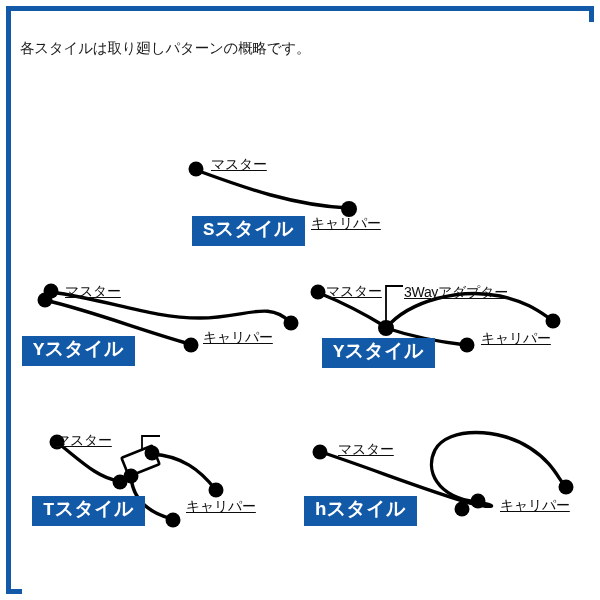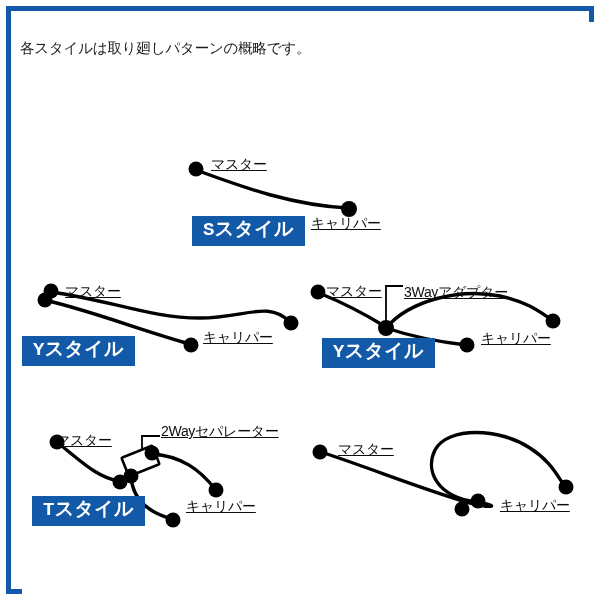--- a/index.html
+++ b/index.html
@@ -205,20 +205,20 @@
   <div class="anno" style="left:65px; top:283px;">マスター</div>
   <div class="anno" style="left:203px; top:329px;">キャリパー</div>
   <div class="style-tag" style="left:22px; top:336px;">Yスタイル</div>
 
   <div class="anno" style="left:326px; top:283px;">マスター</div>
   <div class="anno" style="left:404px; top:284px;">3Wayアダプター</div>
   <div class="anno" style="left:481px; top:330px;">キャリパー</div>
   <div class="style-tag" style="left:322px; top:338px;">Yスタイル</div>
 
   <div class="anno" style="left:56px; top:432px;">マスター</div>
-  <div class="anno" style="left:161px; top:423px;">2Wayセパレーター</div>
   <div class="anno" style="left:186px; top:498px;">キャリパー</div>
   <div class="style-tag" style="left:32px; top:496px;">Tスタイル</div>
 
   <div class="anno" style="left:338px; top:441px;">マスター</div>
   <div class="anno" style="left:500px; top:497px;">キャリパー</div>
+  <div class="style-tag" style="left:304px; top:496px;">hスタイル</div>
 
 </div>
 
 </body></html>

